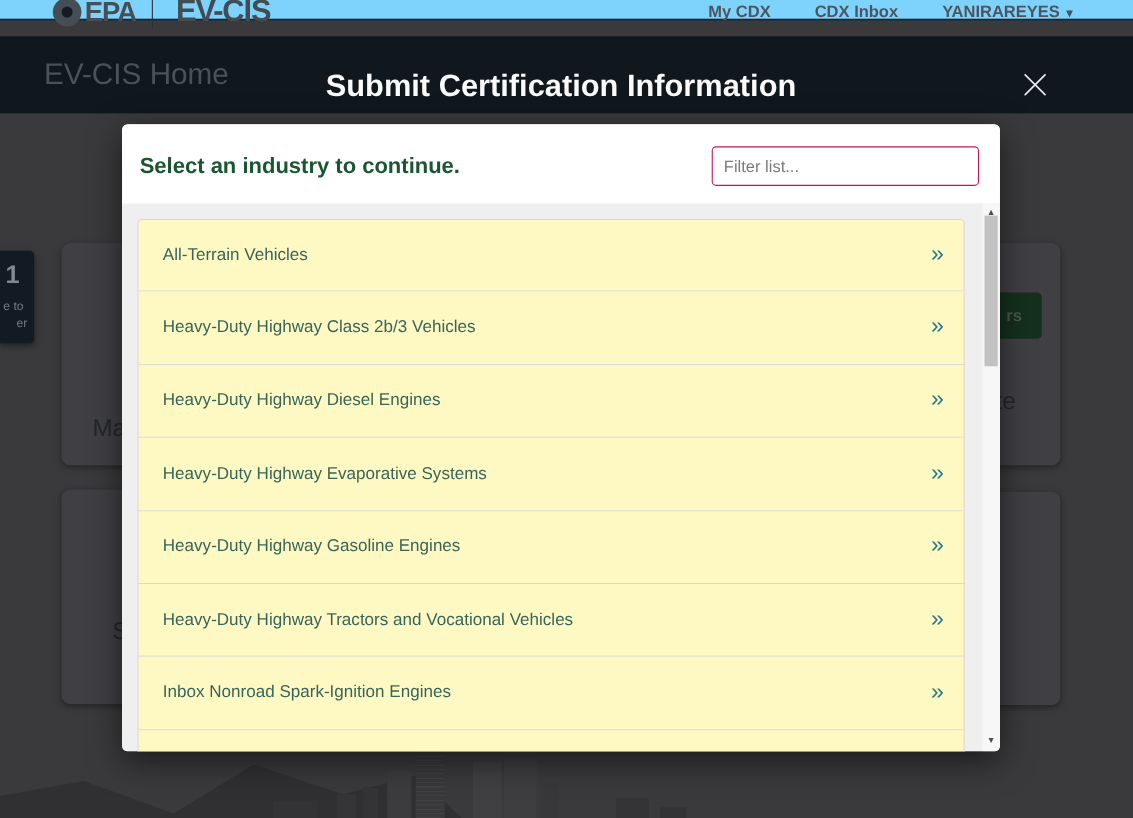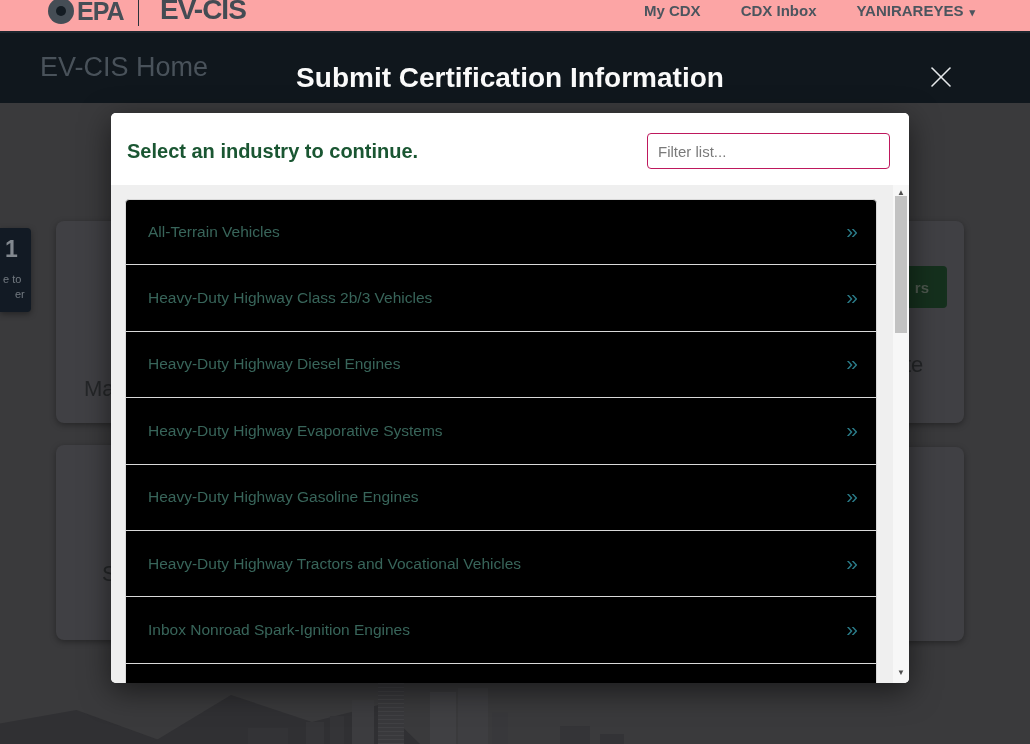--- a/index.html
+++ b/index.html
@@ -1,22 +1,22 @@
 <!DOCTYPE html>
 <html><head>
 <meta charset="utf-8">
 <style>
   * { margin:0; padding:0; box-sizing:border-box; }
   html,body { width:1030px; height:744px; overflow:hidden; background:#3a3a3c;
               font-family:"Liberation Sans", sans-serif; }
   .stage { position:relative; width:1030px; height:744px; background:#3a3a3c; overflow:hidden; }
 
   
-  .topbar { position:absolute; left:0; top:0; width:1030px; height:33px;
-            background:#fca5a5; border-bottom:2px solid #1d262e; z-index:5; }
+  .topbar { position:absolute; left:0; top:0; width:1030px; height:19px;
+            background:#7dd3fc; border-bottom:2px solid #1d262e; z-index:5; }
   .epa-group { position:absolute; left:48px; top:-6px; height:34px; display:flex; align-items:center; }
   .epa-flower { width:26px; height:26px; border-radius:50%; background:#454d55; position:relative; margin-right:3px; }
   .epa-flower::after { content:""; position:absolute; left:8px; top:8px; width:10px; height:10px;
                        border-radius:50%; background:#141c23; }
   .epa-word { font-size:25px; font-weight:bold; color:#464e56; letter-spacing:-1px; }
   .top-divider { position:absolute; left:138px; top:0; width:1px; height:26px; background:#29323a; }
   .evcis-word { position:absolute; left:160px; top:-6px; font-size:28px; font-weight:bold;
                 color:#434b53; letter-spacing:-1px; }
   .evcis-sub { position:absolute; left:264px; top:-1px; font-size:11px; font-weight:bold;
                color:#4e5a46; line-height:13px; }
@@ -78,21 +78,21 @@
   .modal-head { position:absolute; left:0; top:0; width:798px; height:72px; background:#fff; }
   .modal-prompt { position:absolute; left:16px; top:27px; font-size:20px; font-weight:bold; color:#1a5632; }
   .filter-input { position:absolute; left:536px; top:20px; width:243px; height:36px;
                   border:1px solid #be185d; border-radius:4px; padding:0 10px;
                   font-size:15px; color:#333; outline:none;
                   font-family:"Liberation Sans", sans-serif; }
   .filter-input::placeholder { color:#7a7a7a; }
 
   .list-area { position:absolute; left:0; top:72px; width:798px; height:498px; background:#efefef; }
   .rows { position:absolute; left:14px; top:14px; width:752px; }
-  .row { position:relative; width:752px; height:66.4px; background:#000000;
+  .row { position:relative; width:752px; height:66.4px; background:#fef9c3;
          border:1px solid #d9d9d9; border-top:none; cursor:pointer;
          display:flex; align-items:center; }
   .row:first-child { border-top:1px solid #d9d9d9; border-radius:4px 4px 0 0; }
   .row-label { margin-left:22px; font-size:15.5px; color:#38655a; }
   .row-chevron { position:absolute; right:18px; top:50%; transform:translateY(-54%);
                  font-size:21px; color:#2a7a87; }
   .row-clipped { height:20px; }
 
   
   .sbar { position:absolute; right:0; top:0; width:16px; height:498px; background:#f7f7f7; }

